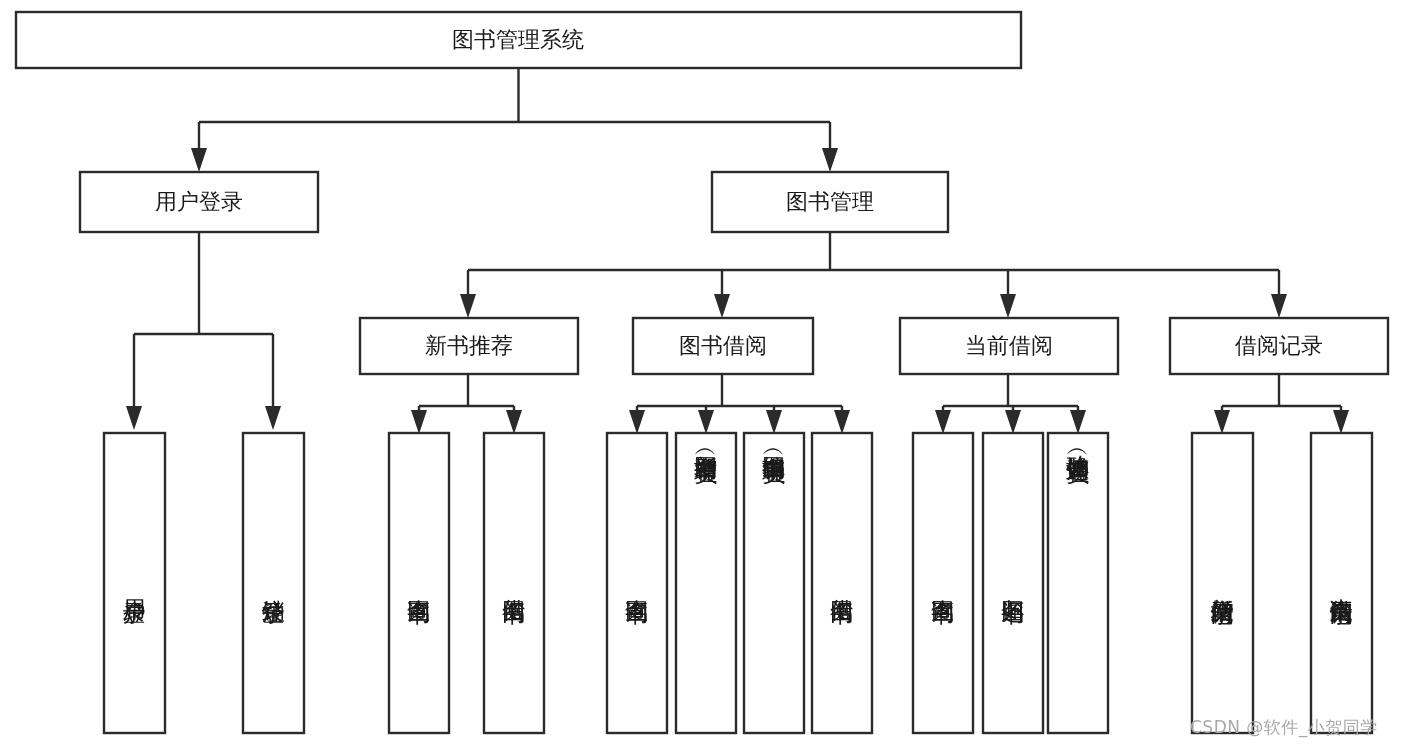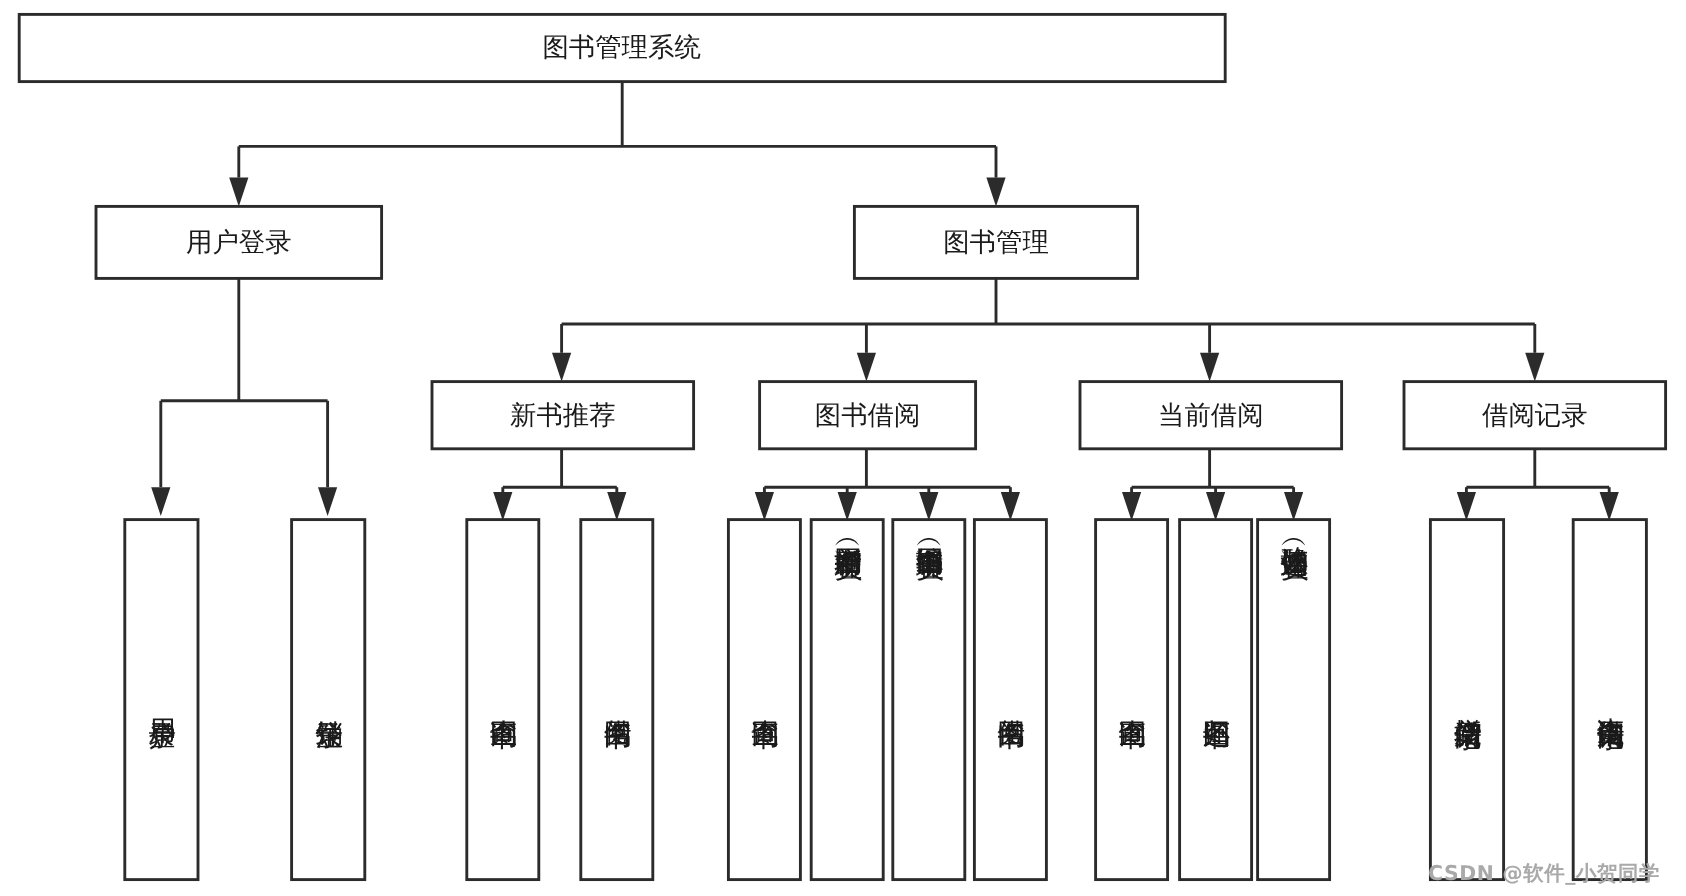--- a/index.html
+++ b/index.html
@@ -66,21 +66,20 @@
     white-space: nowrap;
     pointer-events: none;
   }
   .watermark {
     position: absolute;
     font-family: "DejaVu Sans", "Liberation Sans", sans-serif;
     font-size: 17px;
     color: #a9a9a9;
     white-space: nowrap;
     letter-spacing: 0.5px;
-    font-weight: bold;
   }
 </style>
 </head>
 <body>
 
 <div id="diagram-root">
 
   <svg id="tree-svg" viewBox="0 0 1405 747">
     <defs>
       <g id="arrow-glyph">

